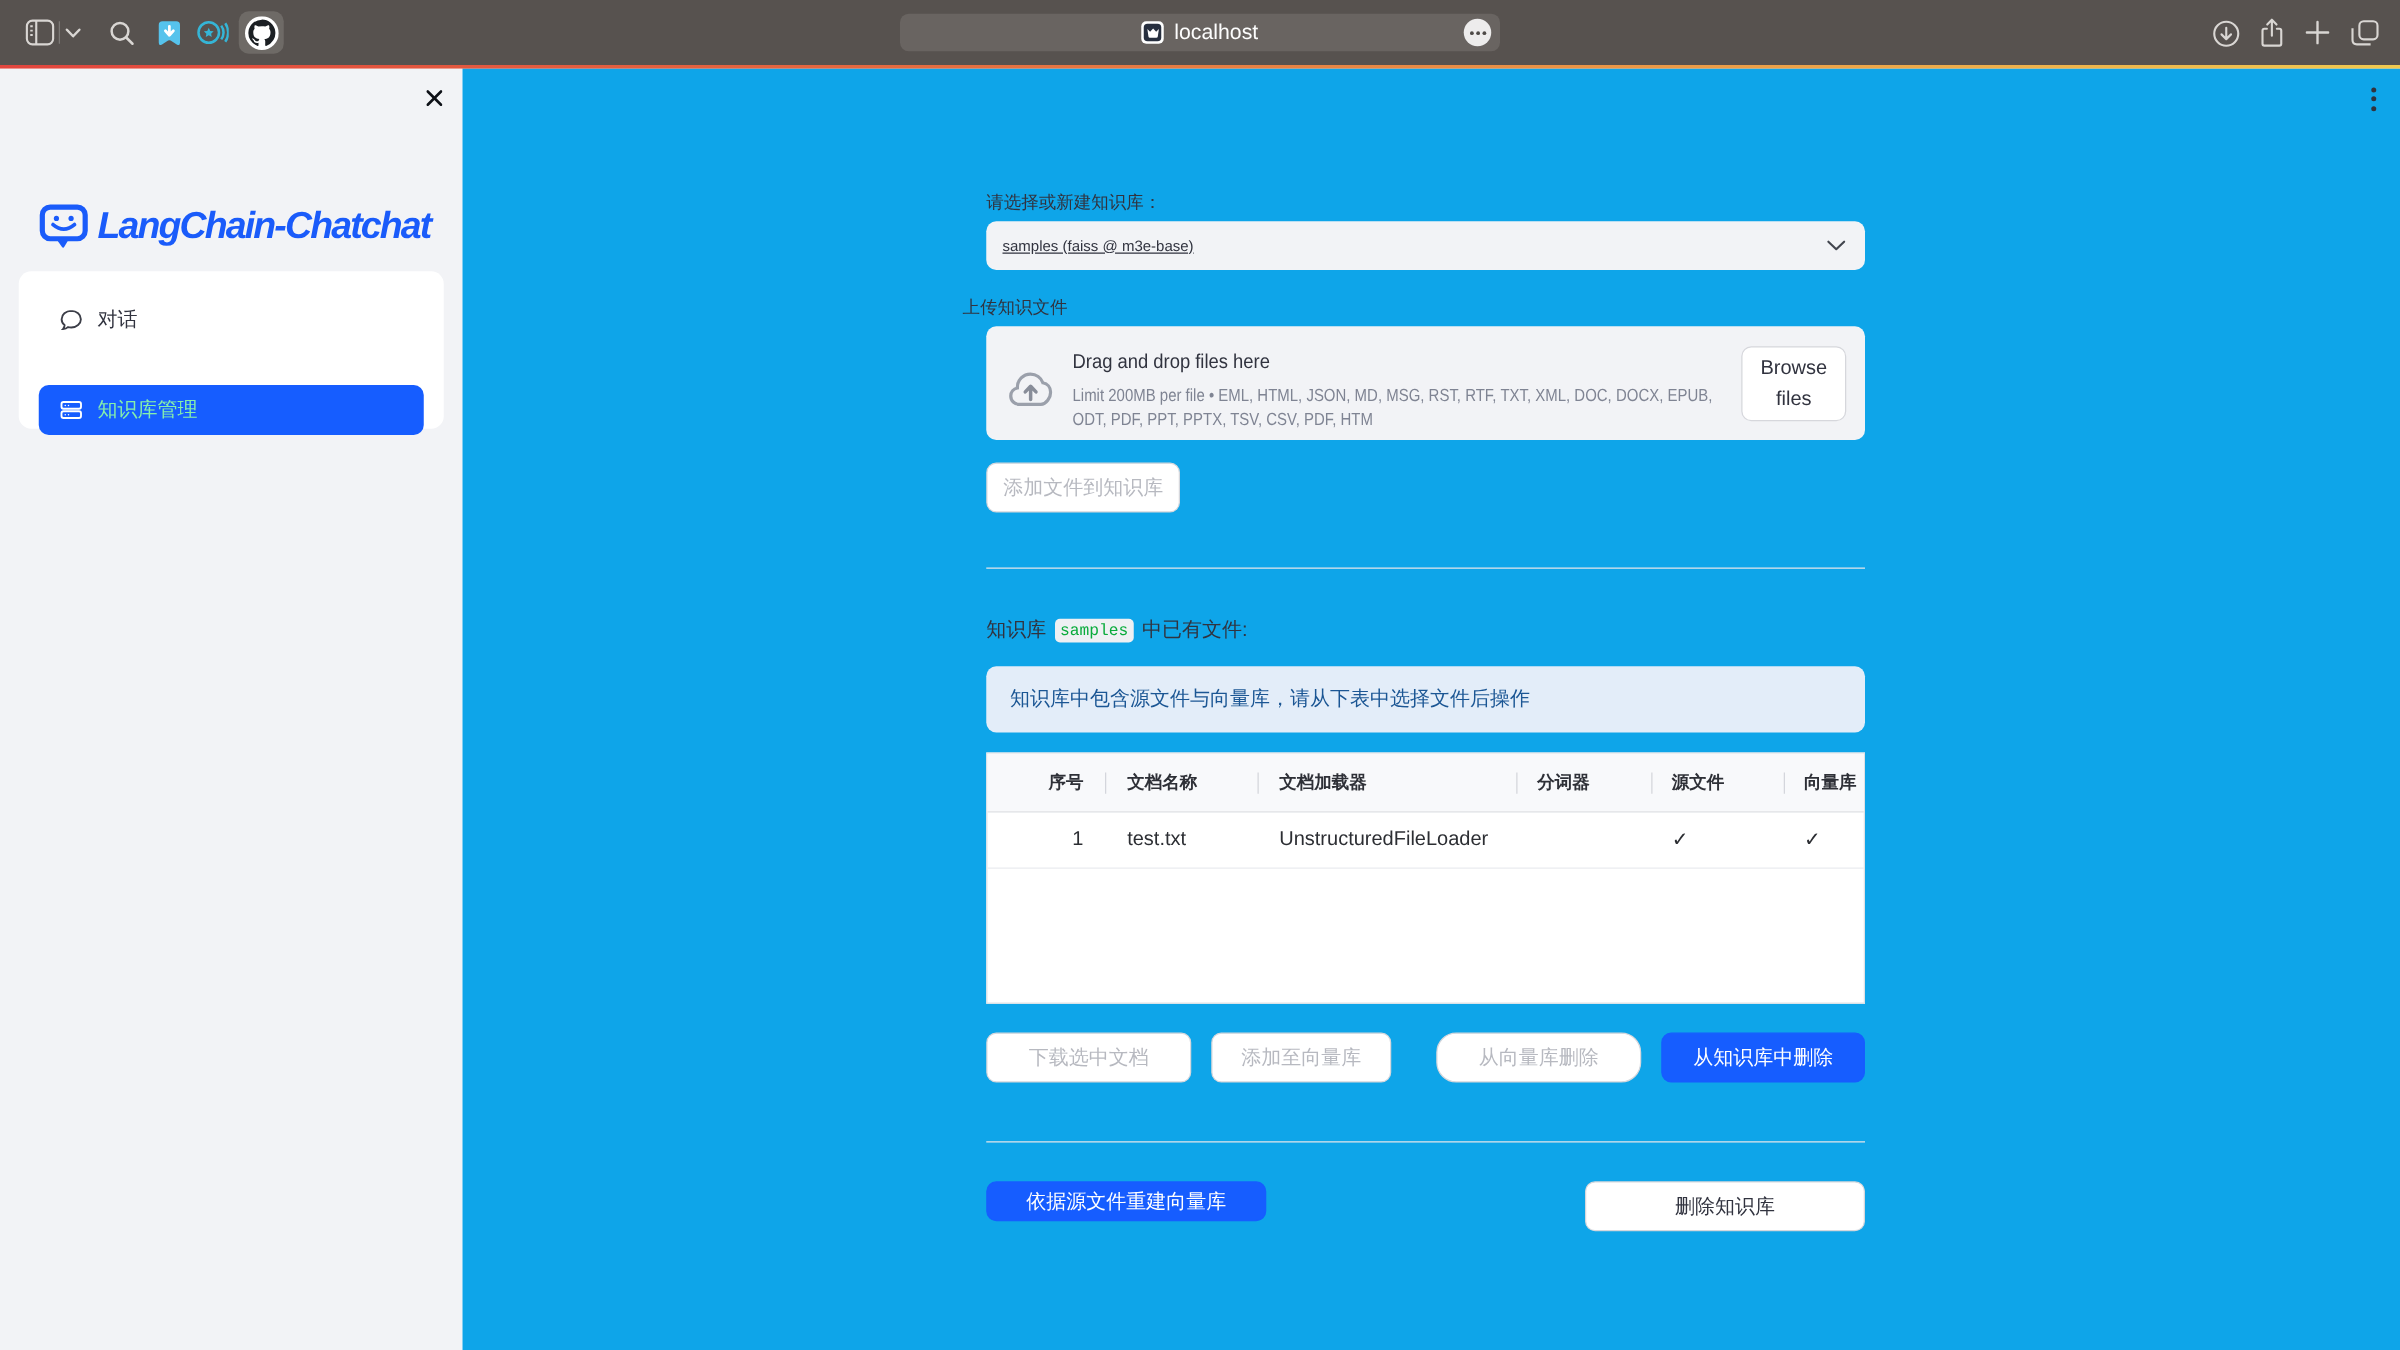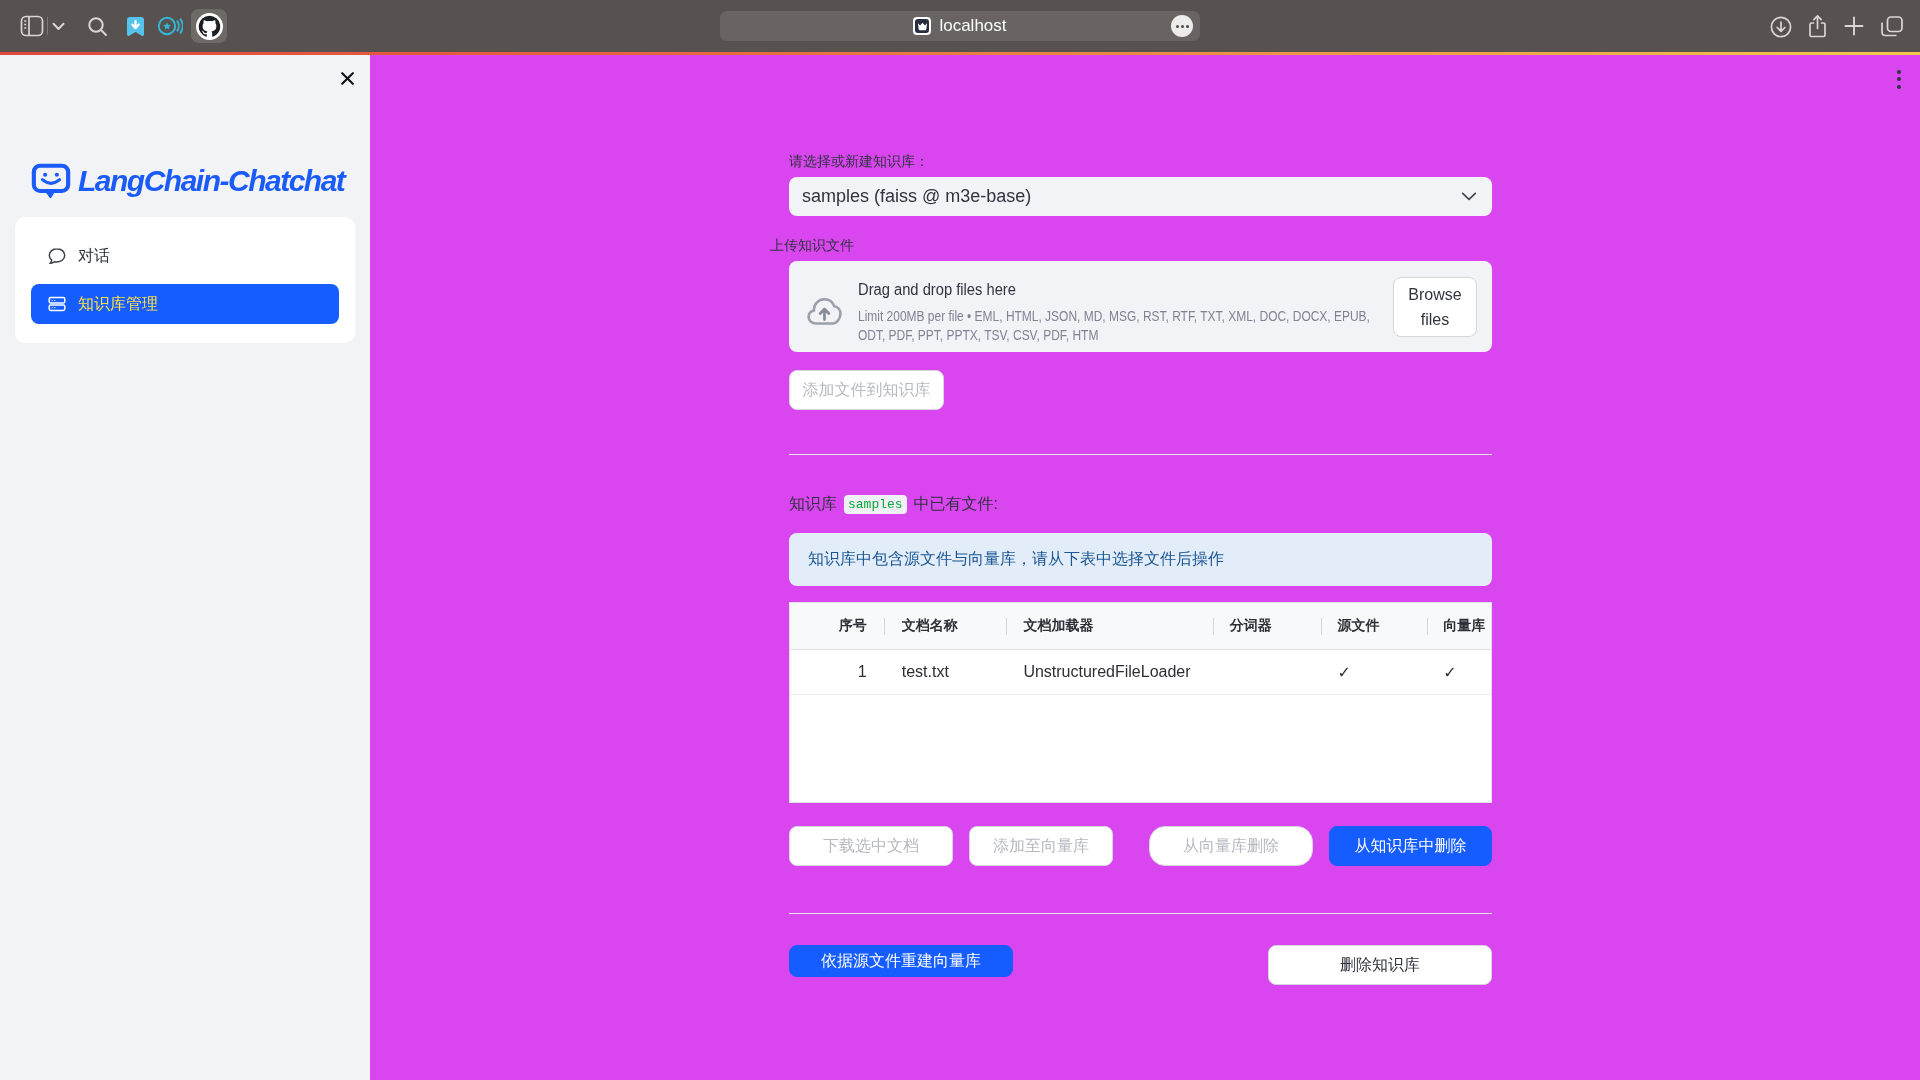--- a/index.html
+++ b/index.html
@@ -43,30 +43,30 @@
 
   
   .sidebar{left:0;top:55px;width:370px;height:1025px;background:var(--secondary-bg);}
   .sb-close{left:336px;top:12px;width:22px;height:22px;display:flex;align-items:center;justify-content:center;color:#0e1117;cursor:pointer;}
   .logo-row{left:31px;top:105px;width:320px;height:42px;display:flex;align-items:center;}
   .logo-mark{width:40px;height:37px;flex:0 0 40px;}
   .logo-text{margin-left:7px;font-size:30px;font-weight:bold;font-style:italic;color:#1a5bfa;letter-spacing:-1.5px;white-space:nowrap;}
   .menu-card{left:15px;top:162px;width:340px;height:126px;background:#fff;border-radius:10px;}
   .menu-item{position:absolute;left:16px;width:308px;height:40px;border-radius:8px;display:flex;align-items:center;font-size:16px;color:var(--text);cursor:pointer;}
   .menu-item .mi-icon{width:18px;height:18px;margin-left:17px;margin-right:12px;display:flex;align-items:center;justify-content:center;}
-  .menu-item.selected{background:var(--primary);color:#fde047;}
+  .menu-item.selected{background:var(--primary);color:#86efac;margin-top:24px;}
 
   
-  .main{left:370px;top:55px;width:1550px;height:1025px;background:#d946ef;}
+  .main{left:370px;top:55px;width:1550px;height:1025px;background:#0ea5e9;}
   .main-menu-dots{left:1518px;top:10px;width:22px;height:28px;display:flex;flex-direction:column;align-items:center;justify-content:center;gap:3.5px;cursor:pointer;}
   .main-menu-dots i{width:4px;height:4px;border-radius:50%;background:#31333f;display:block;}
 
   .widget-label{font-size:14px;color:var(--text);line-height:20px;}
   .selectbox{background:var(--secondary-bg);border-radius:8px;display:flex;align-items:center;padding:0 15px 0 13px;cursor:pointer;}
-  .selectbox .sel-value{font-size:18px;color:var(--text);flex:1;}
+  .selectbox .sel-value{font-size:12px;color:var(--text);flex:1;text-decoration:underline;}
 
   .uploader{background:var(--secondary-bg);border-radius:8px;}
   .upl-title{font-size:16px;color:var(--text);line-height:24px;transform:scaleX(0.92);transform-origin:0 50%;white-space:nowrap;}
   .upl-limit{font-size:14px;color:var(--muted);line-height:19px;transform:scaleX(0.855);transform-origin:0 50%;white-space:nowrap;}
   .browse-btn{background:#fff;border:1px solid var(--btn-border);border-radius:8px;display:flex;align-items:center;justify-content:center;text-align:center;font-size:16px;color:var(--text);line-height:25px;cursor:pointer;}
 
   .st-btn{border-radius:8px;display:flex;align-items:center;justify-content:center;font-size:16px;background:#fff;border:1px solid var(--btn-border);color:var(--text);white-space:nowrap;cursor:pointer;}
   .st-btn.disabled{color:var(--disabled-text);cursor:default;}
   .st-btn.primary{background:var(--primary);border:1px solid var(--primary);color:#fff;}
 

